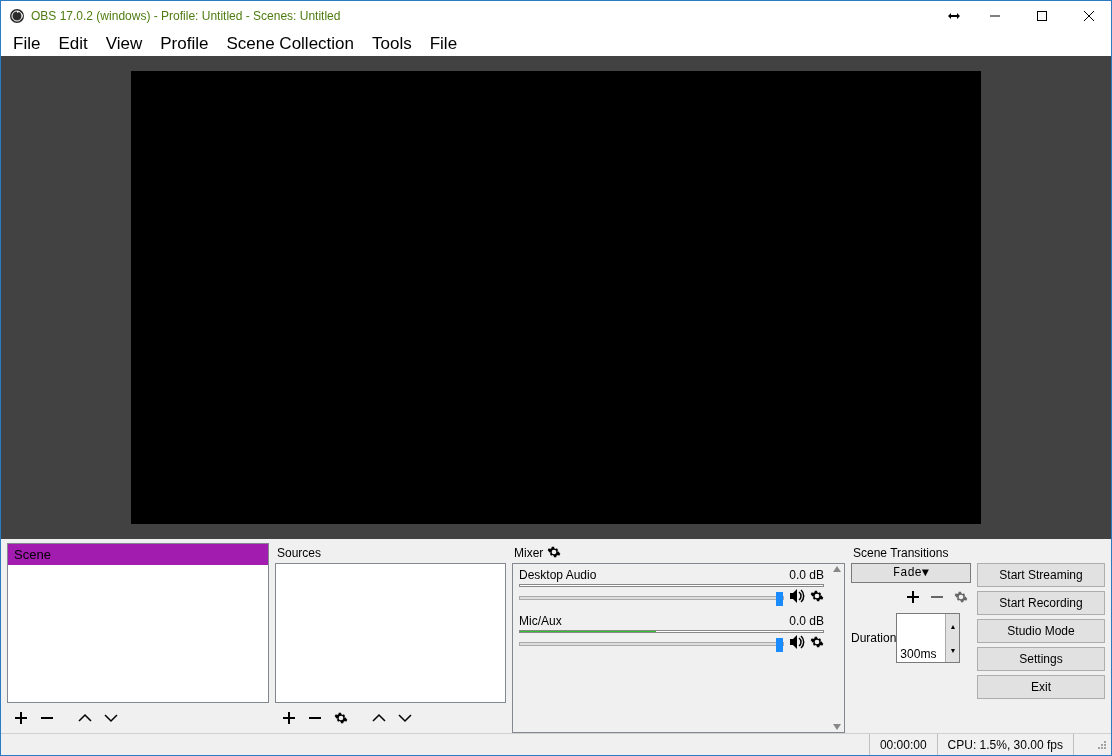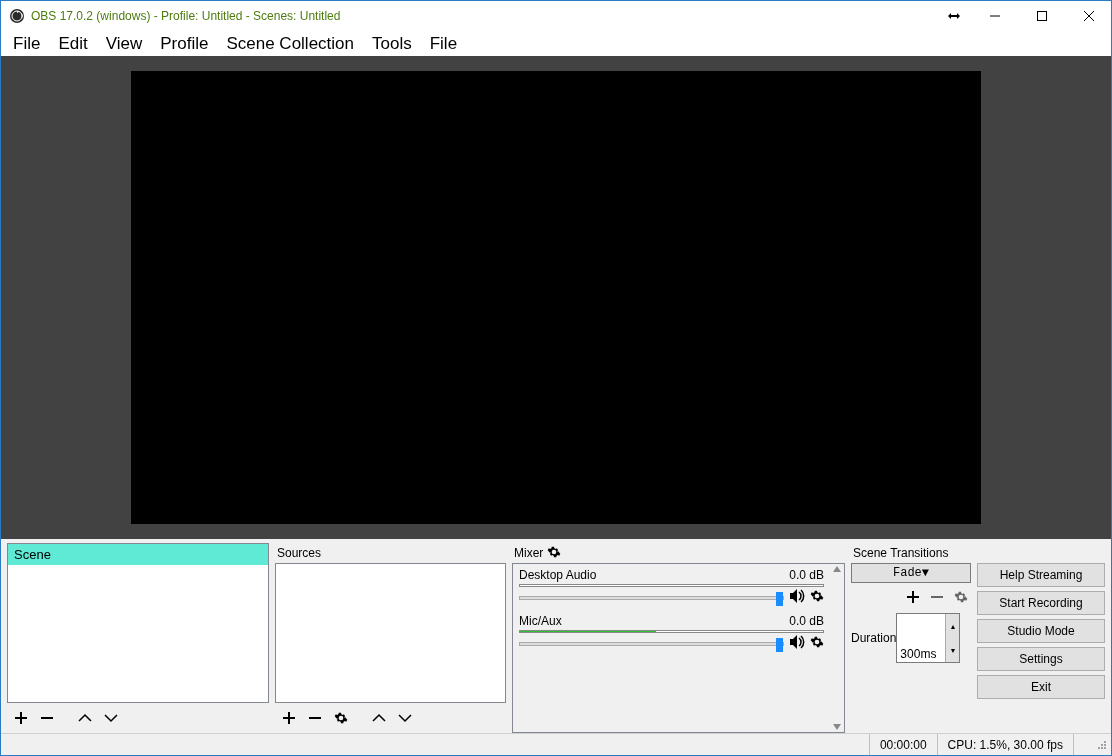--- a/index.html
+++ b/index.html
@@ -20,21 +20,21 @@
 .panel { display: flex; flex-direction: column; }
 .panel-scenes { width: 262px; }
 .panel-sources { width: 231px; }
 .panel-mixer { flex: 1; }
 .panel-trans { width: 120px; }
 .panel-buttons { width: 128px; padding-top: 20px; }
 .panel-header { height: 20px; display: flex; align-items: center; padding: 0 2px; font-size: 12px; }
 .panel-header .gear-btn { margin-left: 4px; cursor: pointer; }
 .list-box { flex: 1; background: #fff; border: 1px solid #828790; overflow: hidden; }
 .list-item { padding: 3px 6px; font-size: 13px; }
-.list-item.selected { background: #5eead4; }
+.list-item.selected { background: #a21caf; }
 .panel-toolbar { height: 30px; display: flex; align-items: center; padding: 0 4px; gap: 6px; }
 .tool-btn { width: 20px; height: 20px; display: flex; align-items: center; justify-content: center; cursor: pointer; }
 .mixer-list { flex: 1; border: 1px solid #828790; background: #f0f0f0; position: relative; display: flex; }
 .mixer-content { flex: 1; padding: 4px 6px; display: flex; flex-direction: column; gap: 2px; }
 .mixer-scroll { width: 14px; display: flex; flex-direction: column; justify-content: space-between; padding: 2px 0; align-items: center; }
 .mixer-row-top { display: flex; justify-content: space-between; font-size: 12px; }
 .meter-track { height: 3px; background: #fff; border: 1px solid #888; position: relative; margin-top: 2px; }
 .meter-fill { position: absolute; left: 0; top: 0; bottom: 0; }
 .slider-row { display: flex; align-items: center; gap: 6px; margin: 2px 0 6px 0; }
 .slider-track { flex: 1; height: 4px; background: #ddd; border: 1px solid #aaa; position: relative; }
@@ -271,21 +271,21 @@
           <div class="spinner">
               <div>▲</div>
               <div>▼</div>
             </div>
         </div>
       </div>
     </div>
   </div>
 
   <div class="panel panel-buttons">
-    <button class="action-btn">Help Streaming</button>
+    <button class="action-btn">Start Streaming</button>
     <button class="action-btn">Start Recording</button>
     <button class="action-btn">Studio Mode</button>
     <button class="action-btn">Settings</button>
     <button class="action-btn">Exit</button>
   </div>
 
 </div>
 
 <div class="statusbar">
   <div class="status-cell">00:00:00</div>

